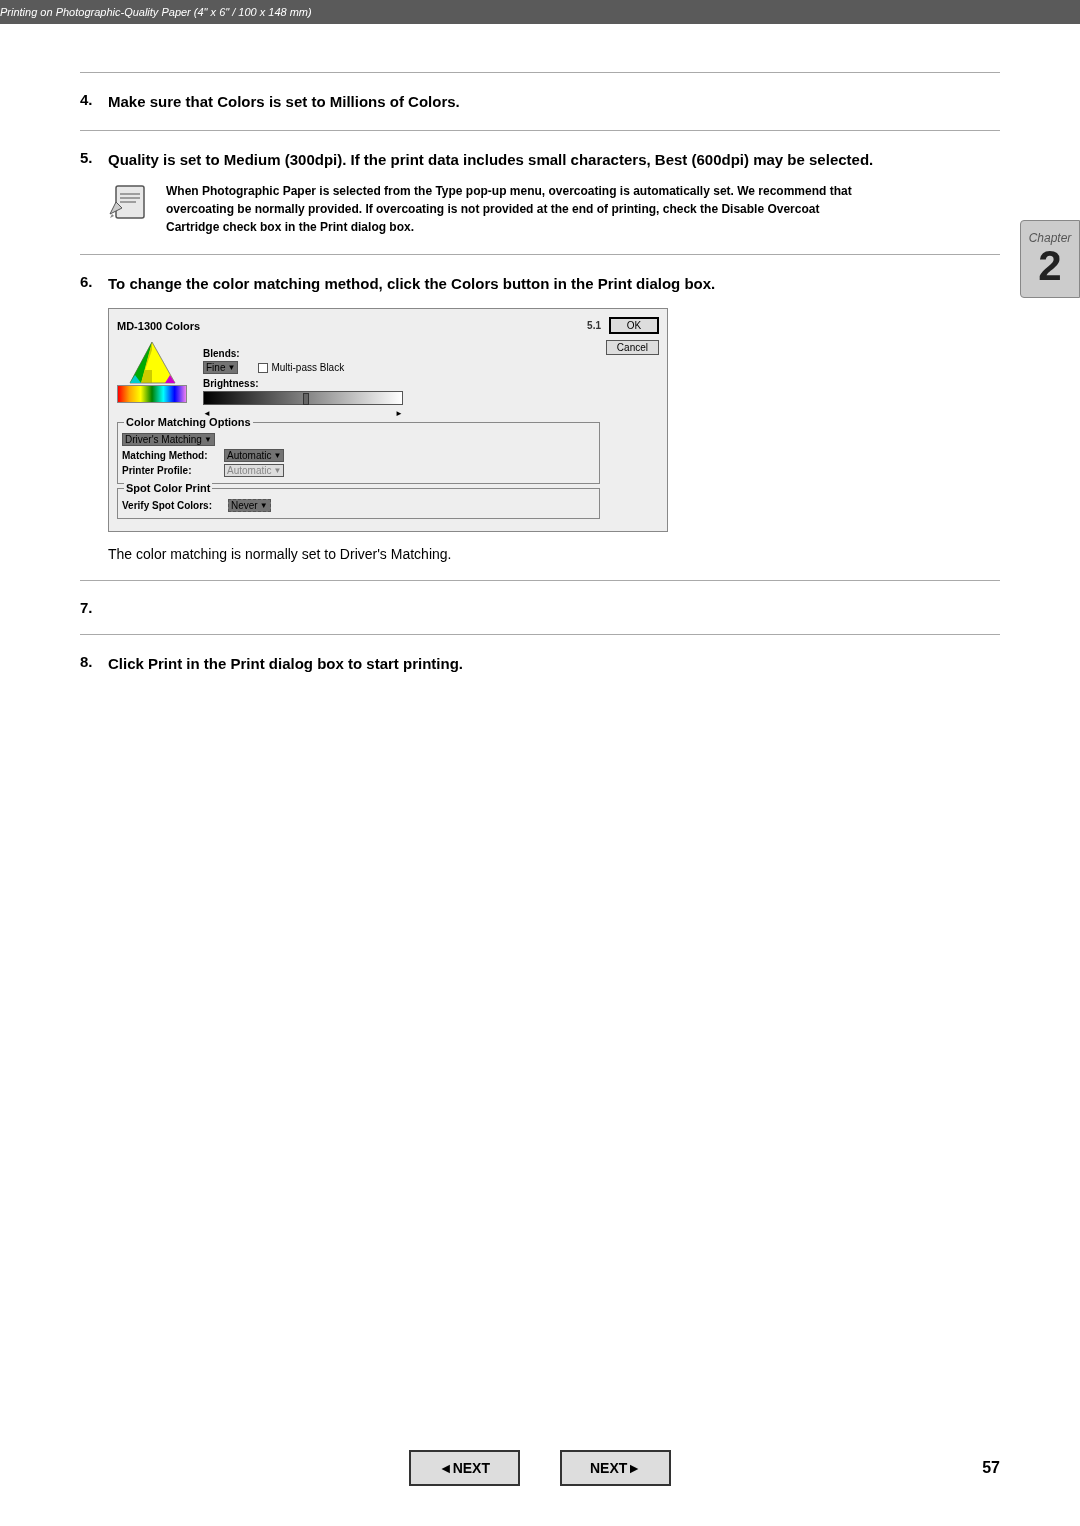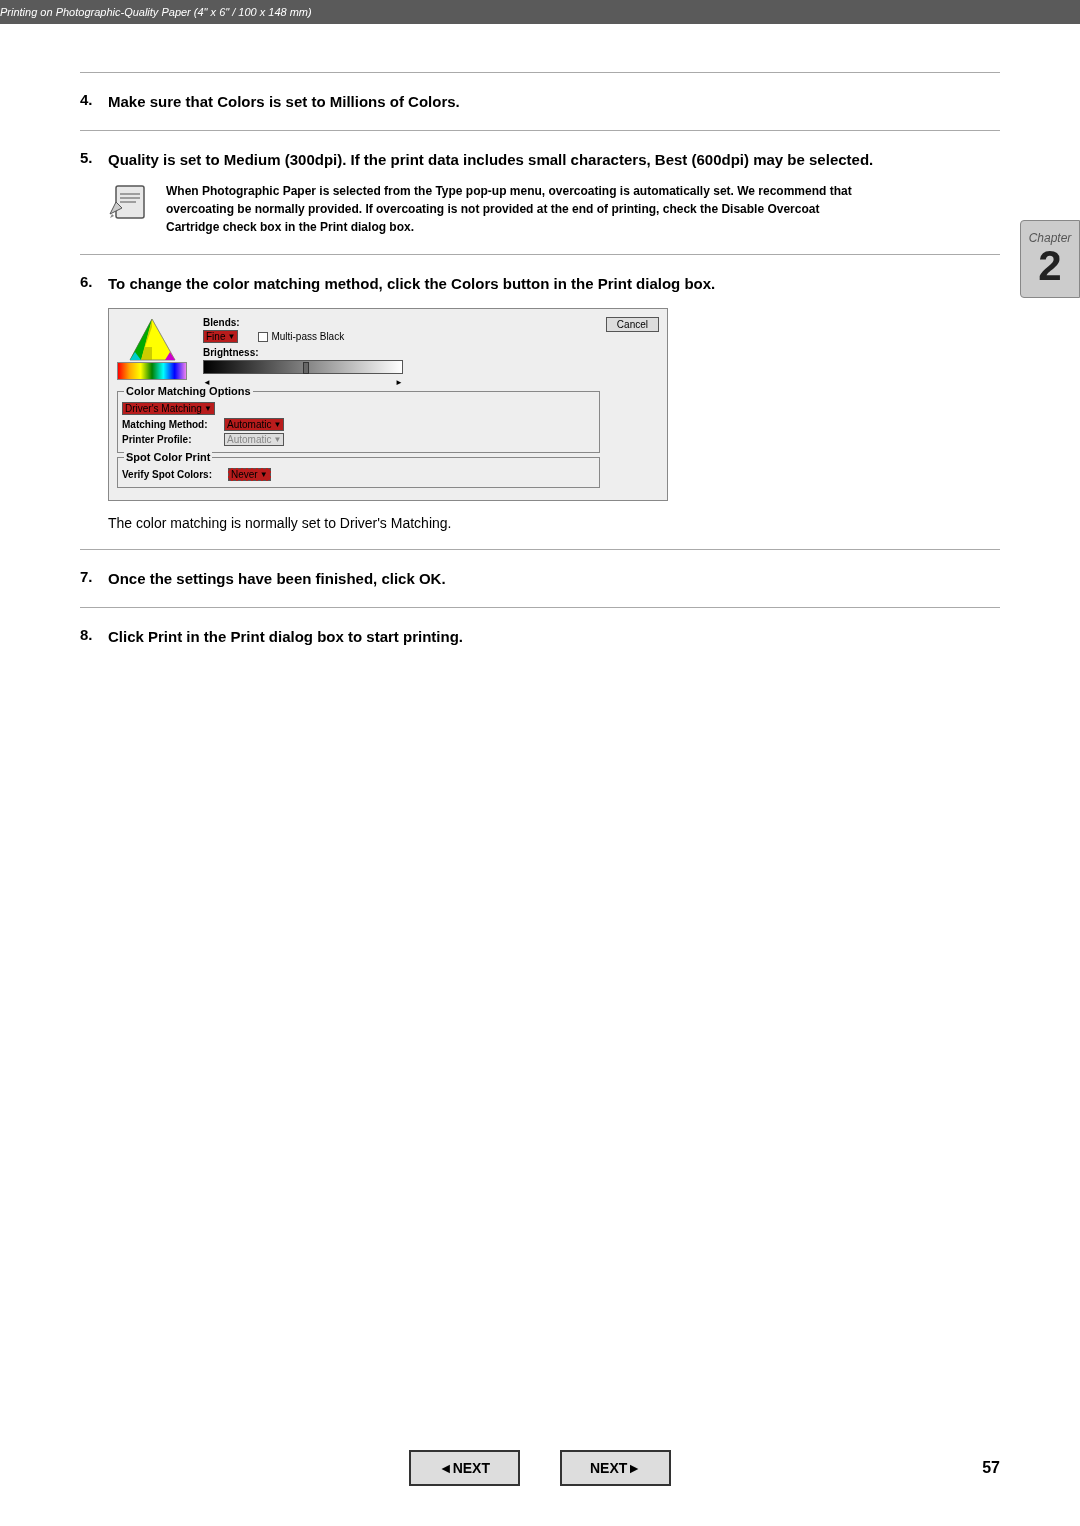--- a/index.html
+++ b/index.html
@@ -167,21 +167,21 @@
       font-weight: bold;
       font-size: 10px;
       min-width: 100px;
     }
     .blends-label {
       font-size: 10px;
       font-weight: bold;
       margin-bottom: 2px;
     }
     .dropdown-inline {
-      background: #b91c1c;
+      background: #737373;
       border: 1px solid #555;
       padding: 0 2px;
       font-size: 10px;
       display: inline-flex;
       align-items: center;
       gap: 2px;
     }
     .dropdown-arrow {
       font-size: 8px;
     }
@@ -354,20 +354,25 @@
   </div>
 
   <hr class="section-rule">
   <div class="step-item">
     <span class="step-number">6.</span>
     <span class="step-text">To change the color matching method, click the Colors button in the Print dialog box.</span>
   </div>
 
   <div class="dialog-container">
 
+    <div class="dialog-titlebar">
+      <span class="dialog-title-text">MD-1300 Colors</span>
+      <span class="dialog-version">5.1</span>
+      <button class="dialog-btn default-btn">OK</button>
+    </div>
     <div class="dialog-body">
 
       <div class="dialog-left">
 
         <div style="display:flex; gap:10px; align-items:flex-start; margin-bottom:4px;">
 
           <div style="display:flex; flex-direction:column; align-items:center; margin-right:6px;">
 
             <svg width="55" height="45" viewBox="0 0 55 45">
               <polygon points="27,2 5,43 50,43" fill="#ff0" stroke="#888" stroke-width="0.5"></polygon>
@@ -379,21 +384,21 @@
               <polygon points="5,43 16,43 10,35" fill="#00cccc"></polygon>
 
               <polygon points="40,43 50,43 45,35" fill="#cc00cc"></polygon>
 
               <polygon points="27,10 20,30 34,30" fill="#ffff00"></polygon>
             </svg>
 
             <div class="rainbow-bar"></div>
           </div>
 
-          <div style="flex:1;">
+          <div style="flex:1;margin-top:8px;">
             <div class="blends-label">Blends:</div>
             <div style="display:flex; align-items:center; gap:20px; margin-bottom:4px;">
               <span class="dropdown-inline">
                 <span>Fine</span>
                 <span class="dropdown-arrow">▼</span>
               </span>
               <span class="checkbox-area">
                 <span class="checkbox-box"></span>
                 <span>Multi-pass Black</span>
               </span>
@@ -449,21 +454,20 @@
         <button class="dialog-btn">Cancel</button>
       </div>
     </div>
   </div>
 
   <div class="caption-text">The color matching is normally set to Driver's Matching.</div>
 
   <hr class="section-rule">
   <div class="step-item">
     <span class="step-number">7.</span>
-    <span class="step-text">Once the settings have been finished, click OK.</span>
   </div>
 
   <hr class="section-rule">
   <div class="step-item">
     <span class="step-number">8.</span>
     <span class="step-text">Click Print in the Print dialog box to start printing.</span>
   </div>
 
 </div>
 

